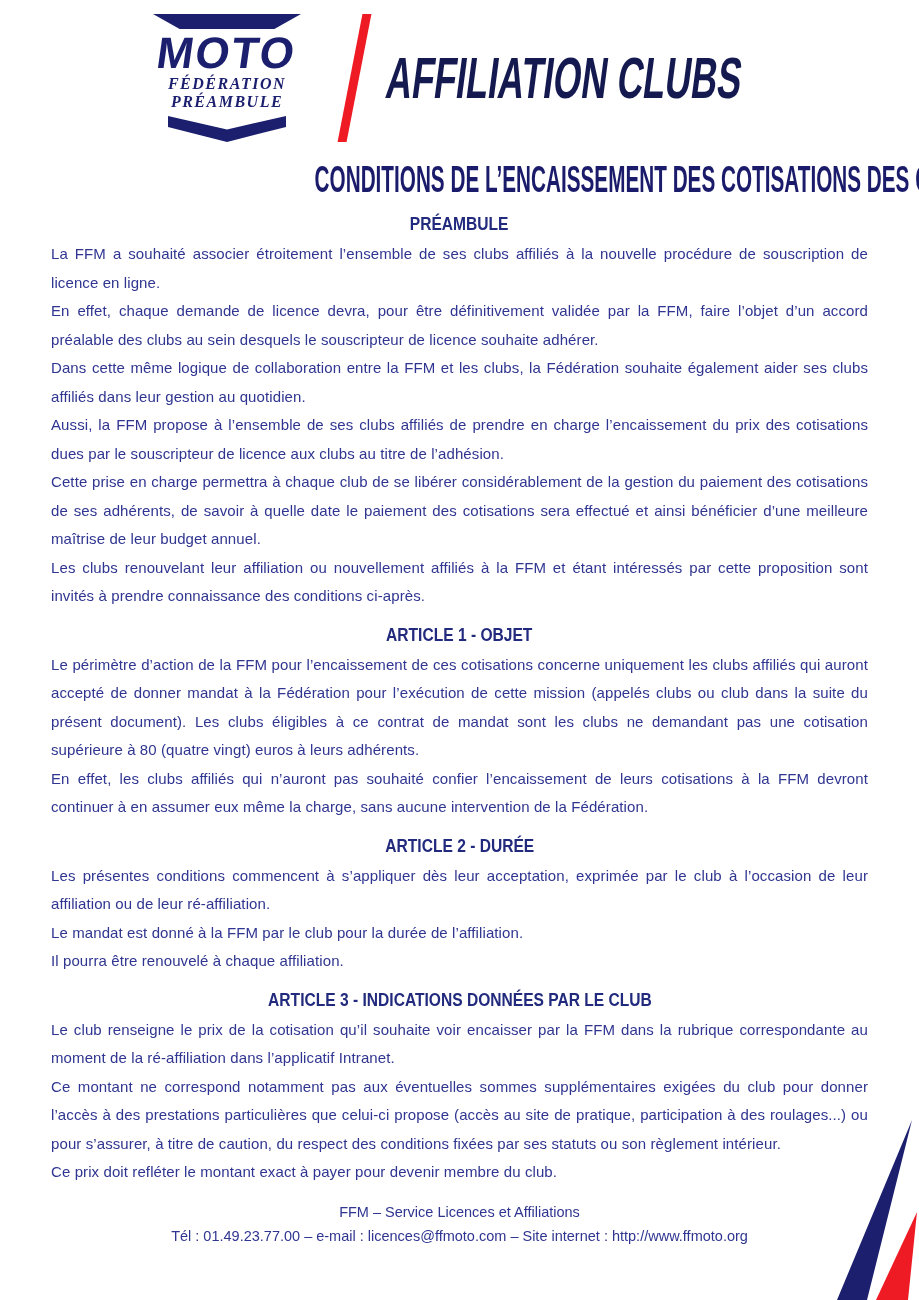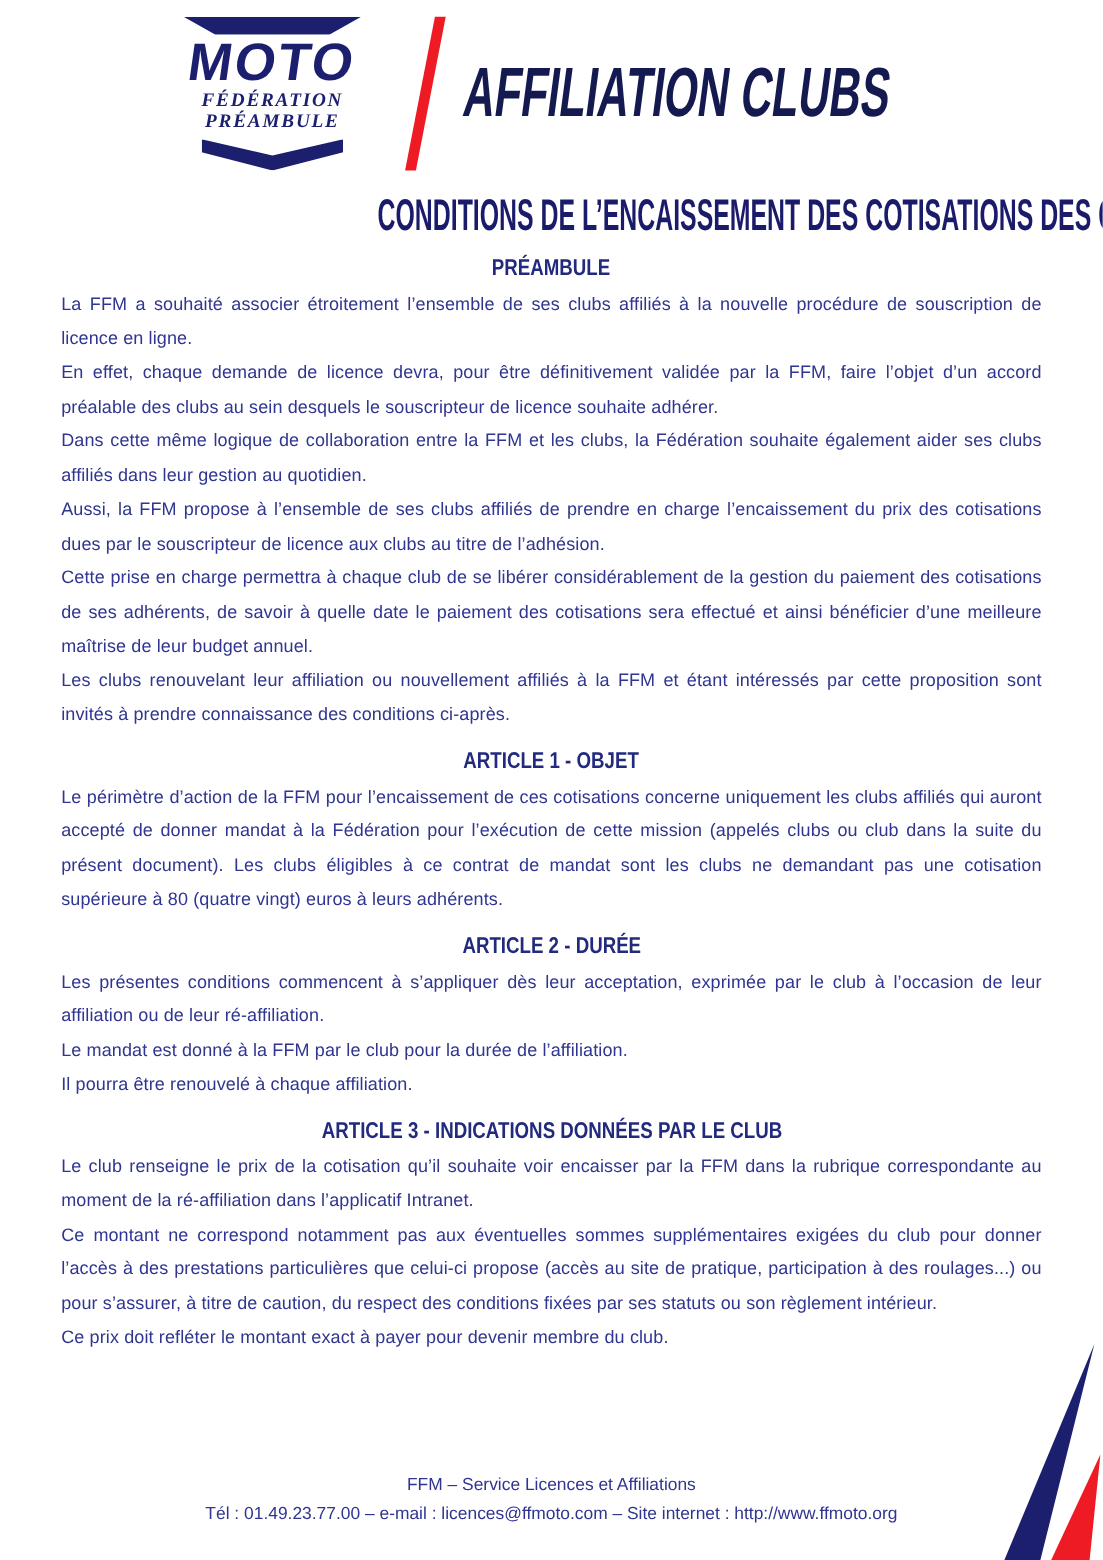--- a/index.html
+++ b/index.html
@@ -88,21 +88,21 @@
   .para{
     margin:0;
     font-size:15px;
     line-height:28.5px;
     color:#2f3590;
     text-align:justify;
     letter-spacing:0.1px;
   }
   
   .footer{
-    position:absolute;left:0;right:0;bottom:26px;
+    position:absolute;left:0;right:0;bottom:52px;
     text-align:center;color:#2f3590;
   }
   .footer div{font-size:14.5px;line-height:24px;}
   
   .corner-stripes{
     position:absolute;right:0;bottom:0;
     width:140px;height:200px;
     pointer-events:none;
   }
 </style>
@@ -141,20 +141,21 @@
       <p class="para">Aussi, la FFM propose à l’ensemble de ses clubs affiliés de prendre en charge l’encaissement du prix des cotisations dues par le souscripteur de licence aux clubs au titre de l’adhésion.</p>
       <p class="para">Cette prise en charge permettra à chaque club de se libérer considérablement de la gestion du paiement des cotisations de ses adhérents, de savoir à quelle date le paiement des cotisations sera effectué et ainsi bénéficier d’une meilleure maîtrise de leur budget annuel.</p>
       <p class="para">Les clubs renouvelant leur affiliation ou nouvellement affiliés à la FFM et étant intéressés par cette proposition sont invités à prendre connaissance des conditions ci-après.</p>
     </div>
 
     <div>
       <div class="section-heading">
         <span>ARTICLE 1 - OBJET</span>
       </div>
       <p class="para">Le périmètre d’action de la FFM pour l’encaissement de ces cotisations concerne uniquement les clubs affiliés qui auront accepté de donner mandat à la Fédération pour l’exécution de cette mission (appelés clubs ou club dans la suite du présent document). Les clubs éligibles à ce contrat de mandat sont les clubs ne demandant pas une cotisation supérieure à 80 (quatre vingt) euros à leurs adhérents.</p>
+      <p class="para">En effet, les clubs affiliés qui n’auront pas souhaité confier l’encaissement de leurs cotisations à la FFM devront continuer à en assumer eux même la charge, sans aucune intervention de la Fédération.</p>
     </div>
 
     <div>
       <div class="section-heading">
         <span>ARTICLE 2 - DURÉE</span>
       </div>
       <p class="para">Les présentes conditions commencent à s’appliquer dès leur acceptation, exprimée par le club à l’occasion de leur affiliation ou de leur ré-affiliation.</p>
       <p class="para">Le mandat est donné à la FFM par le club pour la durée de l’affiliation.</p>
       <p class="para">Il pourra être renouvelé à chaque affiliation.</p>
     </div>

